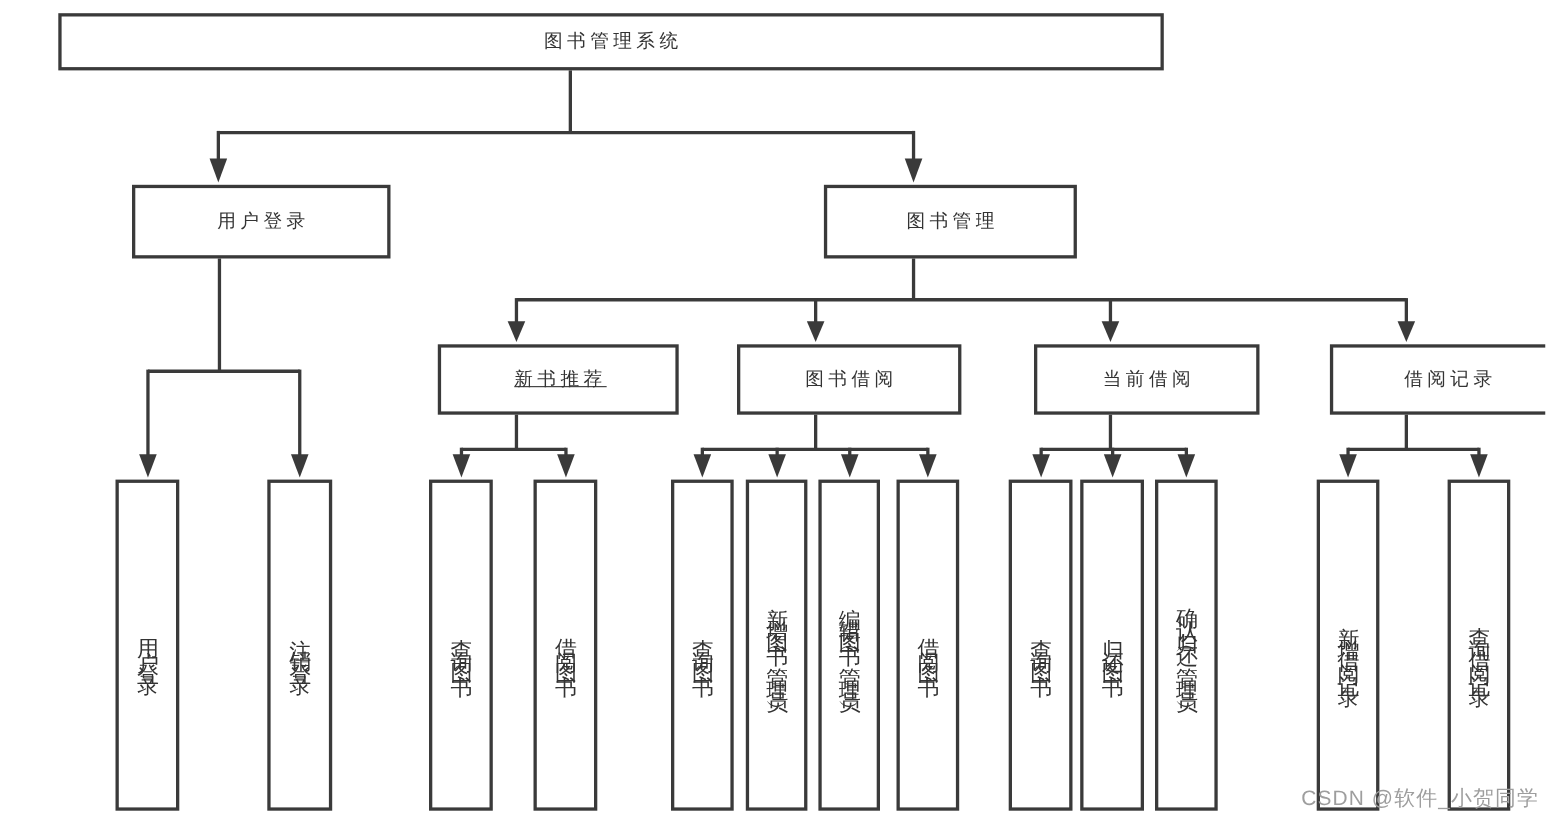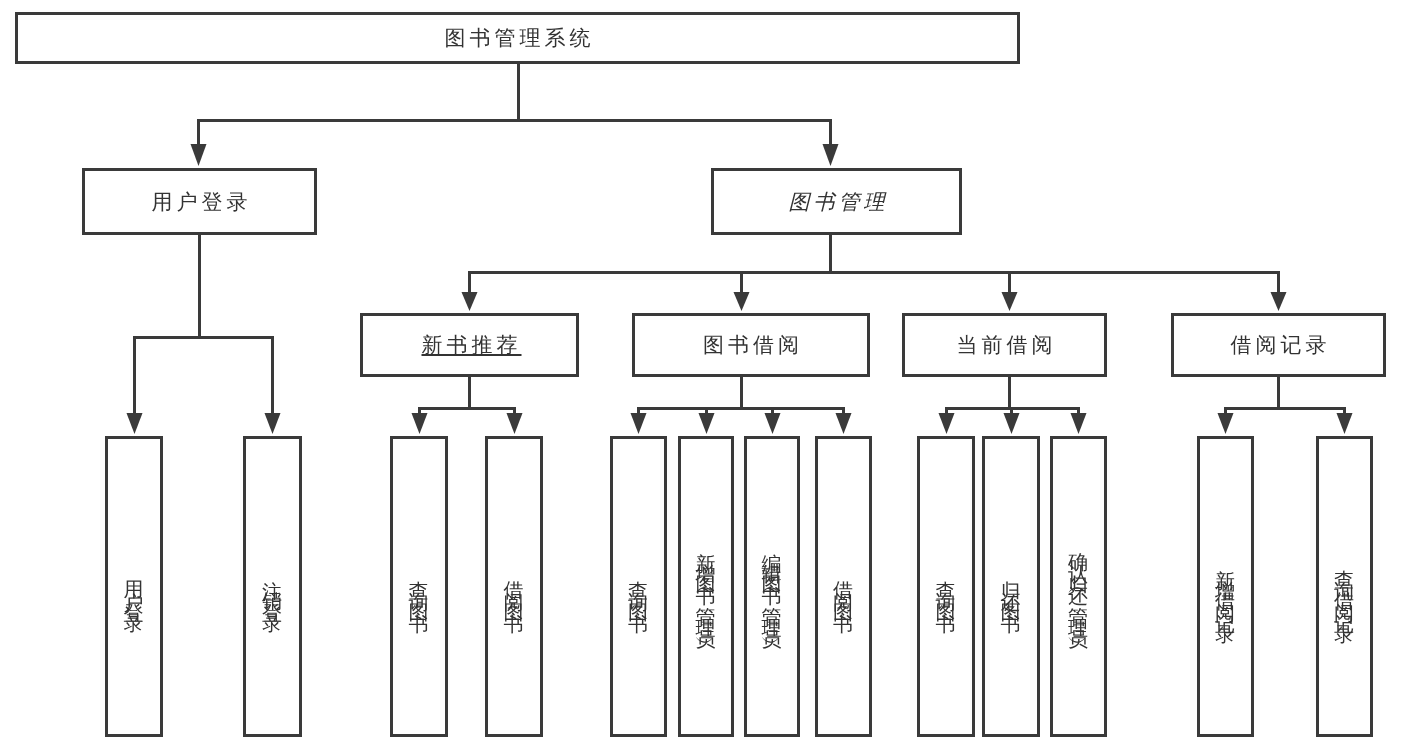--- a/index.html
+++ b/index.html
@@ -15,21 +15,21 @@
   }
   .connector-layer{position:absolute;left:0;top:0;color:var(--line);}
   .connector-layer path{stroke:currentColor;stroke-width:3;fill:none;}
   .connector-layer polygon{fill:currentColor;stroke:none;}
   .node{
     position:absolute;box-sizing:border-box;border:3px solid var(--line);
     background:var(--background);color:var(--text);
     display:flex;align-items:center;justify-content:center;
     text-align:center;line-height:1.2;
   }
-  .h-node{font-size:21px;letter-spacing:4px;text-indent:4px;white-space:nowrap;}
+  .h-node{font-size:17px;letter-spacing:4px;text-indent:4px;white-space:nowrap;margin-left:38px;}
   .v-node{
     writing-mode:vertical-rl;text-orientation:mixed;
     font-size:20px;letter-spacing:11px;padding:6px 0;
   }
   .watermark{
     position:absolute;right:6px;bottom:8px;
     font-size:19px;letter-spacing:1px;color:var(--watermark);white-space:nowrap;
   }
 </style>
 </head>
@@ -109,24 +109,24 @@
       <path d="M1225.5 407 V416"></path>
       <path d="M1344.5 407 V416"></path>
       <polygon points="1217.5,413 1233.5,413 1225.5,434"></polygon>
       <polygon points="1336.5,413 1352.5,413 1344.5,434"></polygon>
     </g>
   </svg>
 
   <div class="node h-node" style="left:15px;top:12px;width:1005px;height:52px;">图书管理系统</div>
 
   <div class="node h-node" style="left:82px;top:168px;width:235px;height:67px;">用户登录</div>
-  <div class="node h-node" style="left:711px;top:168px;width:251px;height:67px;font-style:italic;">图书管理</div>
+  <div class="node h-node" style="left:711px;top:168px;width:230px;height:67px;">图书管理</div>
 
   <div class="node h-node" style="left:360px;top:313px;width:219px;height:64px;text-decoration:underline;">新书推荐</div>
-  <div class="node h-node" style="left:632px;top:313px;width:238px;height:64px;">图书借阅</div>
+  <div class="node h-node" style="left:632px;top:313px;width:204px;height:64px;">图书借阅</div>
   <div class="node h-node" style="left:902px;top:313px;width:205px;height:64px;">当前借阅</div>
   <div class="node h-node" style="left:1171px;top:313px;width:215px;height:64px;">借阅记录</div>
 
   <div class="node v-node" style="left:105px;top:436px;width:58px;height:301px;">用户登录</div>
   <div class="node v-node" style="left:243px;top:436px;width:59px;height:301px;">注销登录</div>
 
   <div class="node v-node" style="left:390px;top:436px;width:58px;height:301px;">查询图书</div>
   <div class="node v-node" style="left:485px;top:436px;width:58px;height:301px;">借阅图书</div>
 
   <div class="node v-node" style="left:610px;top:436px;width:57px;height:301px;">查询图书</div>
@@ -134,13 +134,14 @@
   <div class="node v-node" style="left:744px;top:436px;width:56px;height:301px;">编辑图书（管理员）</div>
   <div class="node v-node" style="left:815px;top:436px;width:57px;height:301px;">借阅图书</div>
 
   <div class="node v-node" style="left:917px;top:436px;width:58px;height:301px;">查询图书</div>
   <div class="node v-node" style="left:982px;top:436px;width:58px;height:301px;">归还图书</div>
   <div class="node v-node" style="left:1050px;top:436px;width:57px;height:301px;">确认归还（管理员）</div>
 
   <div class="node v-node" style="left:1197px;top:436px;width:57px;height:301px;">新增借阅记录</div>
   <div class="node v-node" style="left:1316px;top:436px;width:57px;height:301px;">查询借阅记录</div>
 
+  <div class="watermark">CSDN @软件_小贺同学</div>
 </div>
 
 </body></html>

